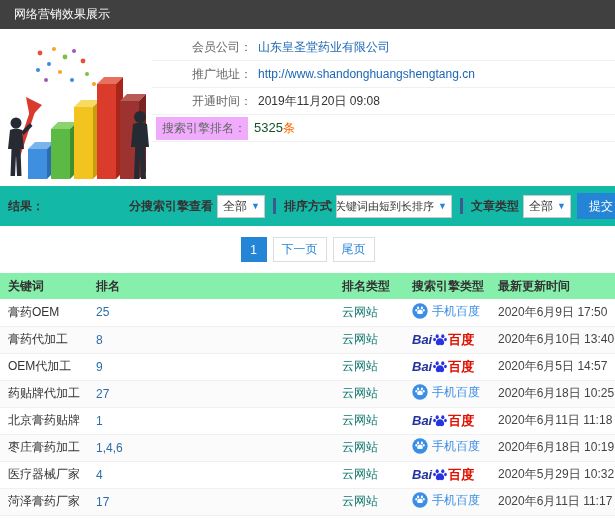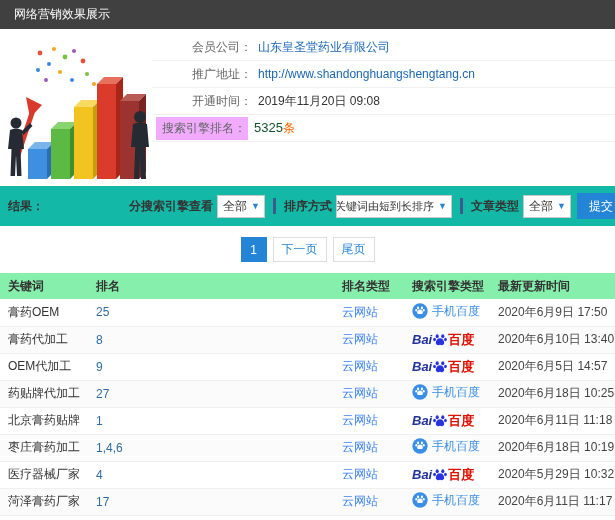--- a/index.html
+++ b/index.html
@@ -48,21 +48,21 @@
   .page-btn.active { background:#2484d6; color:#fff; border-color:#2484d6; cursor:default; }
 
   
   table { width:615px; border-collapse:collapse; table-layout:fixed; font-size:12px; }
   thead th { background:#86efac; height:26px; text-align:left; padding:0 8px;
     font-weight:bold; color:#333; white-space:nowrap; }
   tbody td { height:27px; padding:0 8px; border-bottom:1px solid #f0f0f0;
     color:#333; white-space:nowrap; overflow:hidden; }
   tbody tr:nth-child(even) { background:#fbfbfb; }
   .rank-link { color:#2e6da4; text-decoration:none; cursor:pointer; }
-  .c-rtype { color:#3b82f6; }
+  .c-rtype { color:#0f766e; }
   .c-time { color:#444;margin-top:20px; }
   .eng-mobile { display:inline-flex; align-items:center; gap:4px; color:#3a8ee6; }
   .eng-baidu { display:inline-flex; align-items:center; gap:1px; font-weight:bold;
     font-size:13px; }
   .bai { color:#22339b; font-style:italic; }
   .du { color:#e01000; }
 </style>
 </head>
 <body>
 

